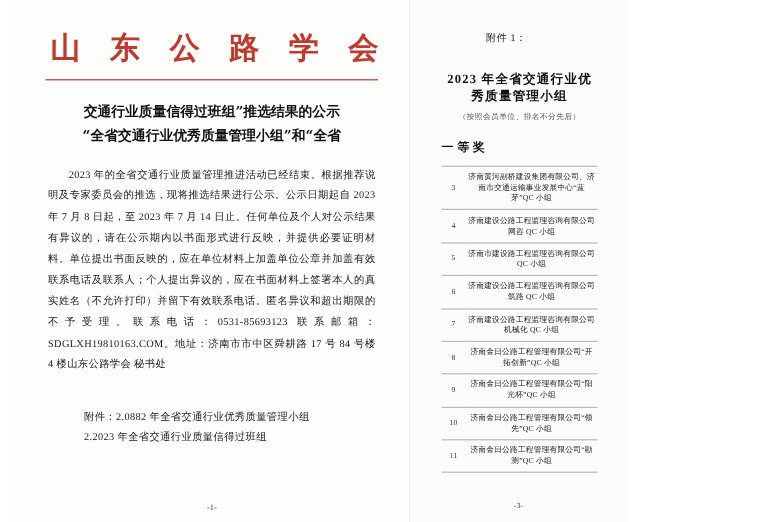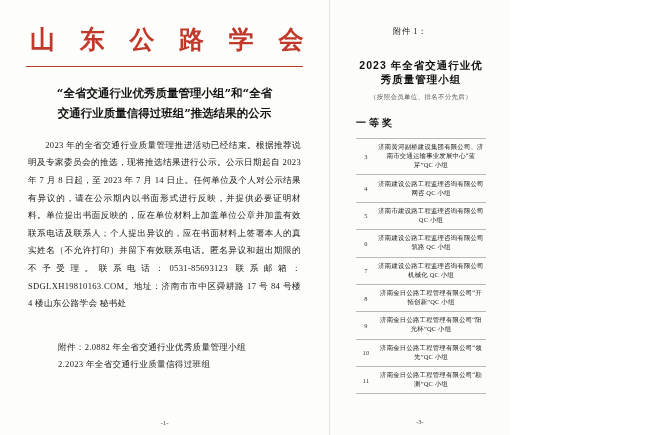--- a/index.html
+++ b/index.html
@@ -12,20 +12,21 @@
     height: 435px;
     font-family: "Liberation Serif", serif;
     overflow: hidden;
   }
   .page {
     position: relative;
     width: 510px;
     height: 435px;
     background: #ffffff;
     display: flex;
+    margin-left: 12px;
   }
 
   
   .sheet-left {
     position: relative;
     width: 330px;
     height: 435px;
     background: #fdfdfb;
     box-sizing: border-box;
     padding: 16px 22px 10px 22px;
@@ -101,21 +102,21 @@
   }
   .attach-label {
     font-size: 8.4px;
     color: #222;
     margin-bottom: 22px;
     letter-spacing: 0.5px;
     padding-left: 37px;
   }
   .right-title {
     text-align: center;
-    font-family: Liberation Sans, sans-serif;
+    font-family: Liberation Serif, serif;
     font-weight: bold;
     font-size: 10.5px;
     color: #111;
     letter-spacing: 1px;
   }
   .right-subtitle {
     text-align: center;
     font-size: 6.4px;
     color: #555;
     margin-top: 6px;
@@ -165,22 +166,22 @@
 </style>
 </head>
 <body>
 
 <div class="page">
 
   <div class="sheet-left">
     <div class="org-title">山 东 公 路 学 会</div>
     <hr class="red-rule">
     <div class="doc-title">
+      <div>交通行业质量信得过班组”推选结果的公示</div>
       <div>“全省交通行业优秀质量管理小组”和“全省</div>
-      <div>交通行业质量信得过班组”推选结果的公示</div>
     </div>
     <div class="doc-body">
       <p>2023 年的全省交通行业质量管理推进活动已经结束。根据推荐说明及专家委员会的推选，现将推选结果进行公示。公示日期起自 2023 年 7 月 8 日起，至 2023 年 7 月 14 日止。任何单位及个人对公示结果有异议的，请在公示期内以书面形式进行反映，并提供必要证明材料。单位提出书面反映的，应在单位材料上加盖单位公章并加盖有效联系电话及联系人；个人提出异议的，应在书面材料上签署本人的真实姓名（不允许打印）并留下有效联系电话。匿名异议和超出期限的不予受理。联系电话：0531-85693123 联系邮箱：SDGLXH19810163.COM。地址：济南市市中区舜耕路 17 号 84 号楼 4 楼山东公路学会 秘书处</p>
     </div>
     <div class="attach-block">
       <div>附件：2.0882 年全省交通行业优秀质量管理小组</div>
       <div>2.2023 年全省交通行业质量信得过班组</div>
     </div>
     <div class="page-num-left">-1-</div>
   </div>

